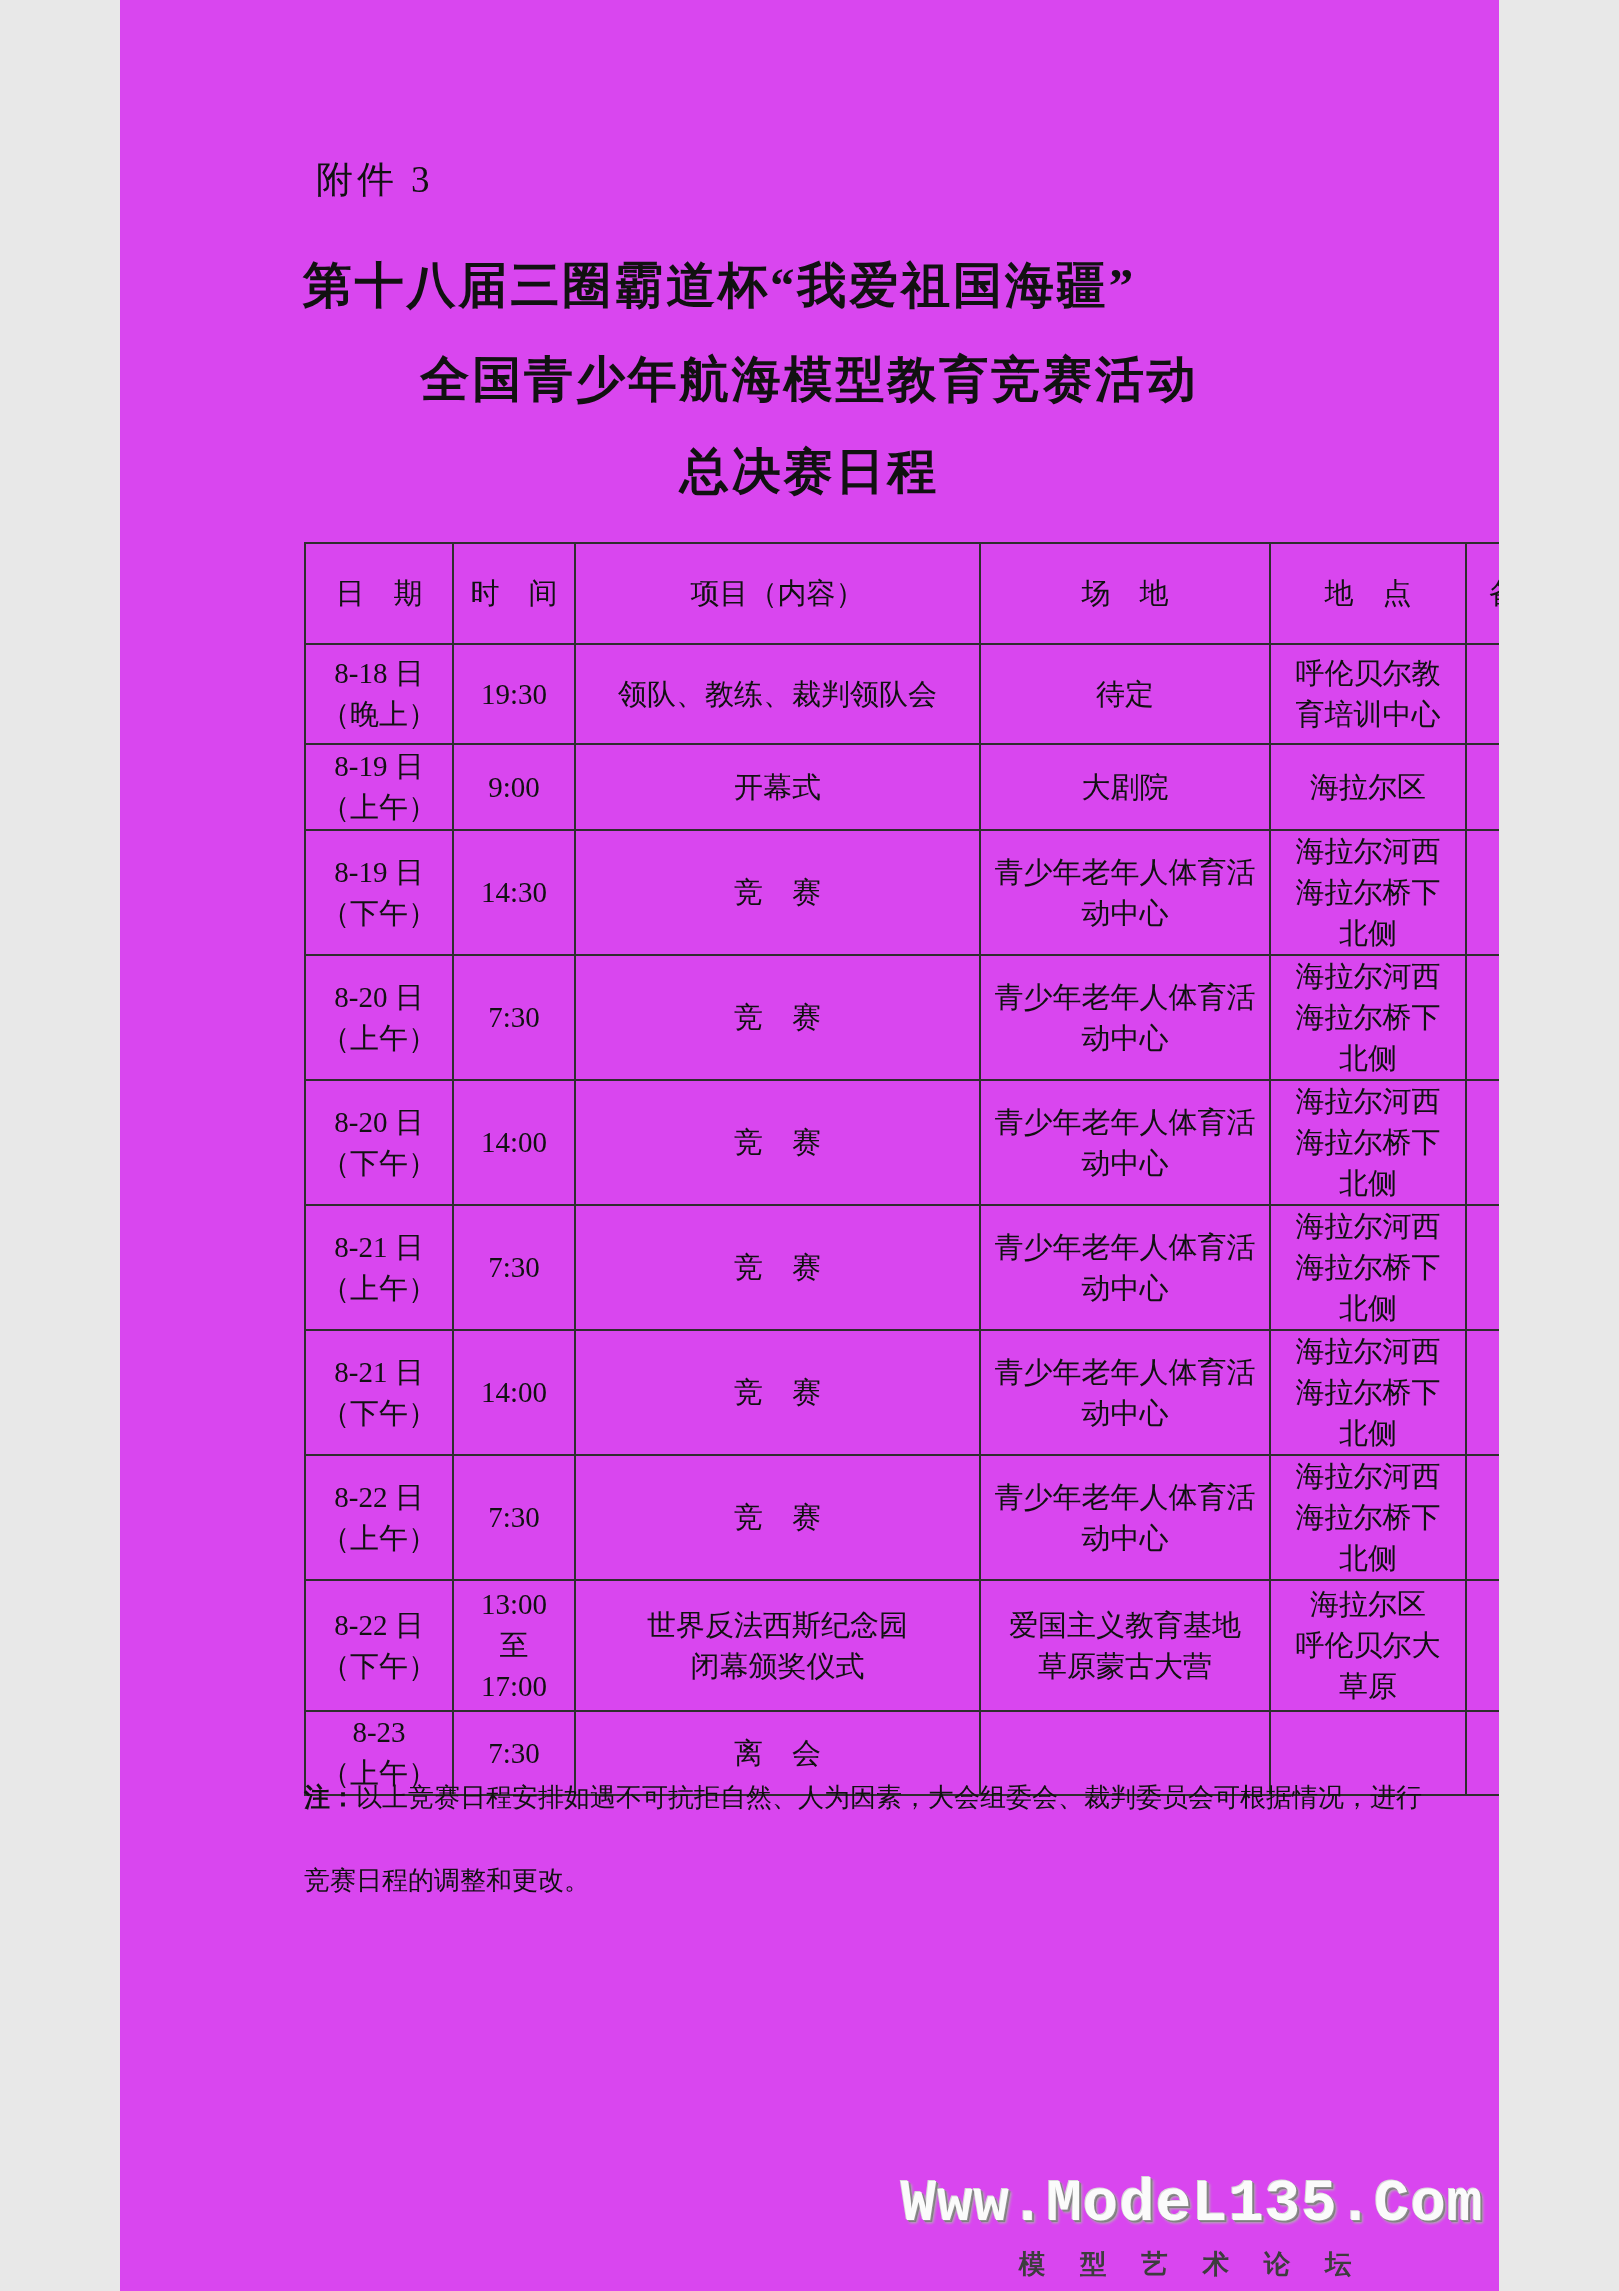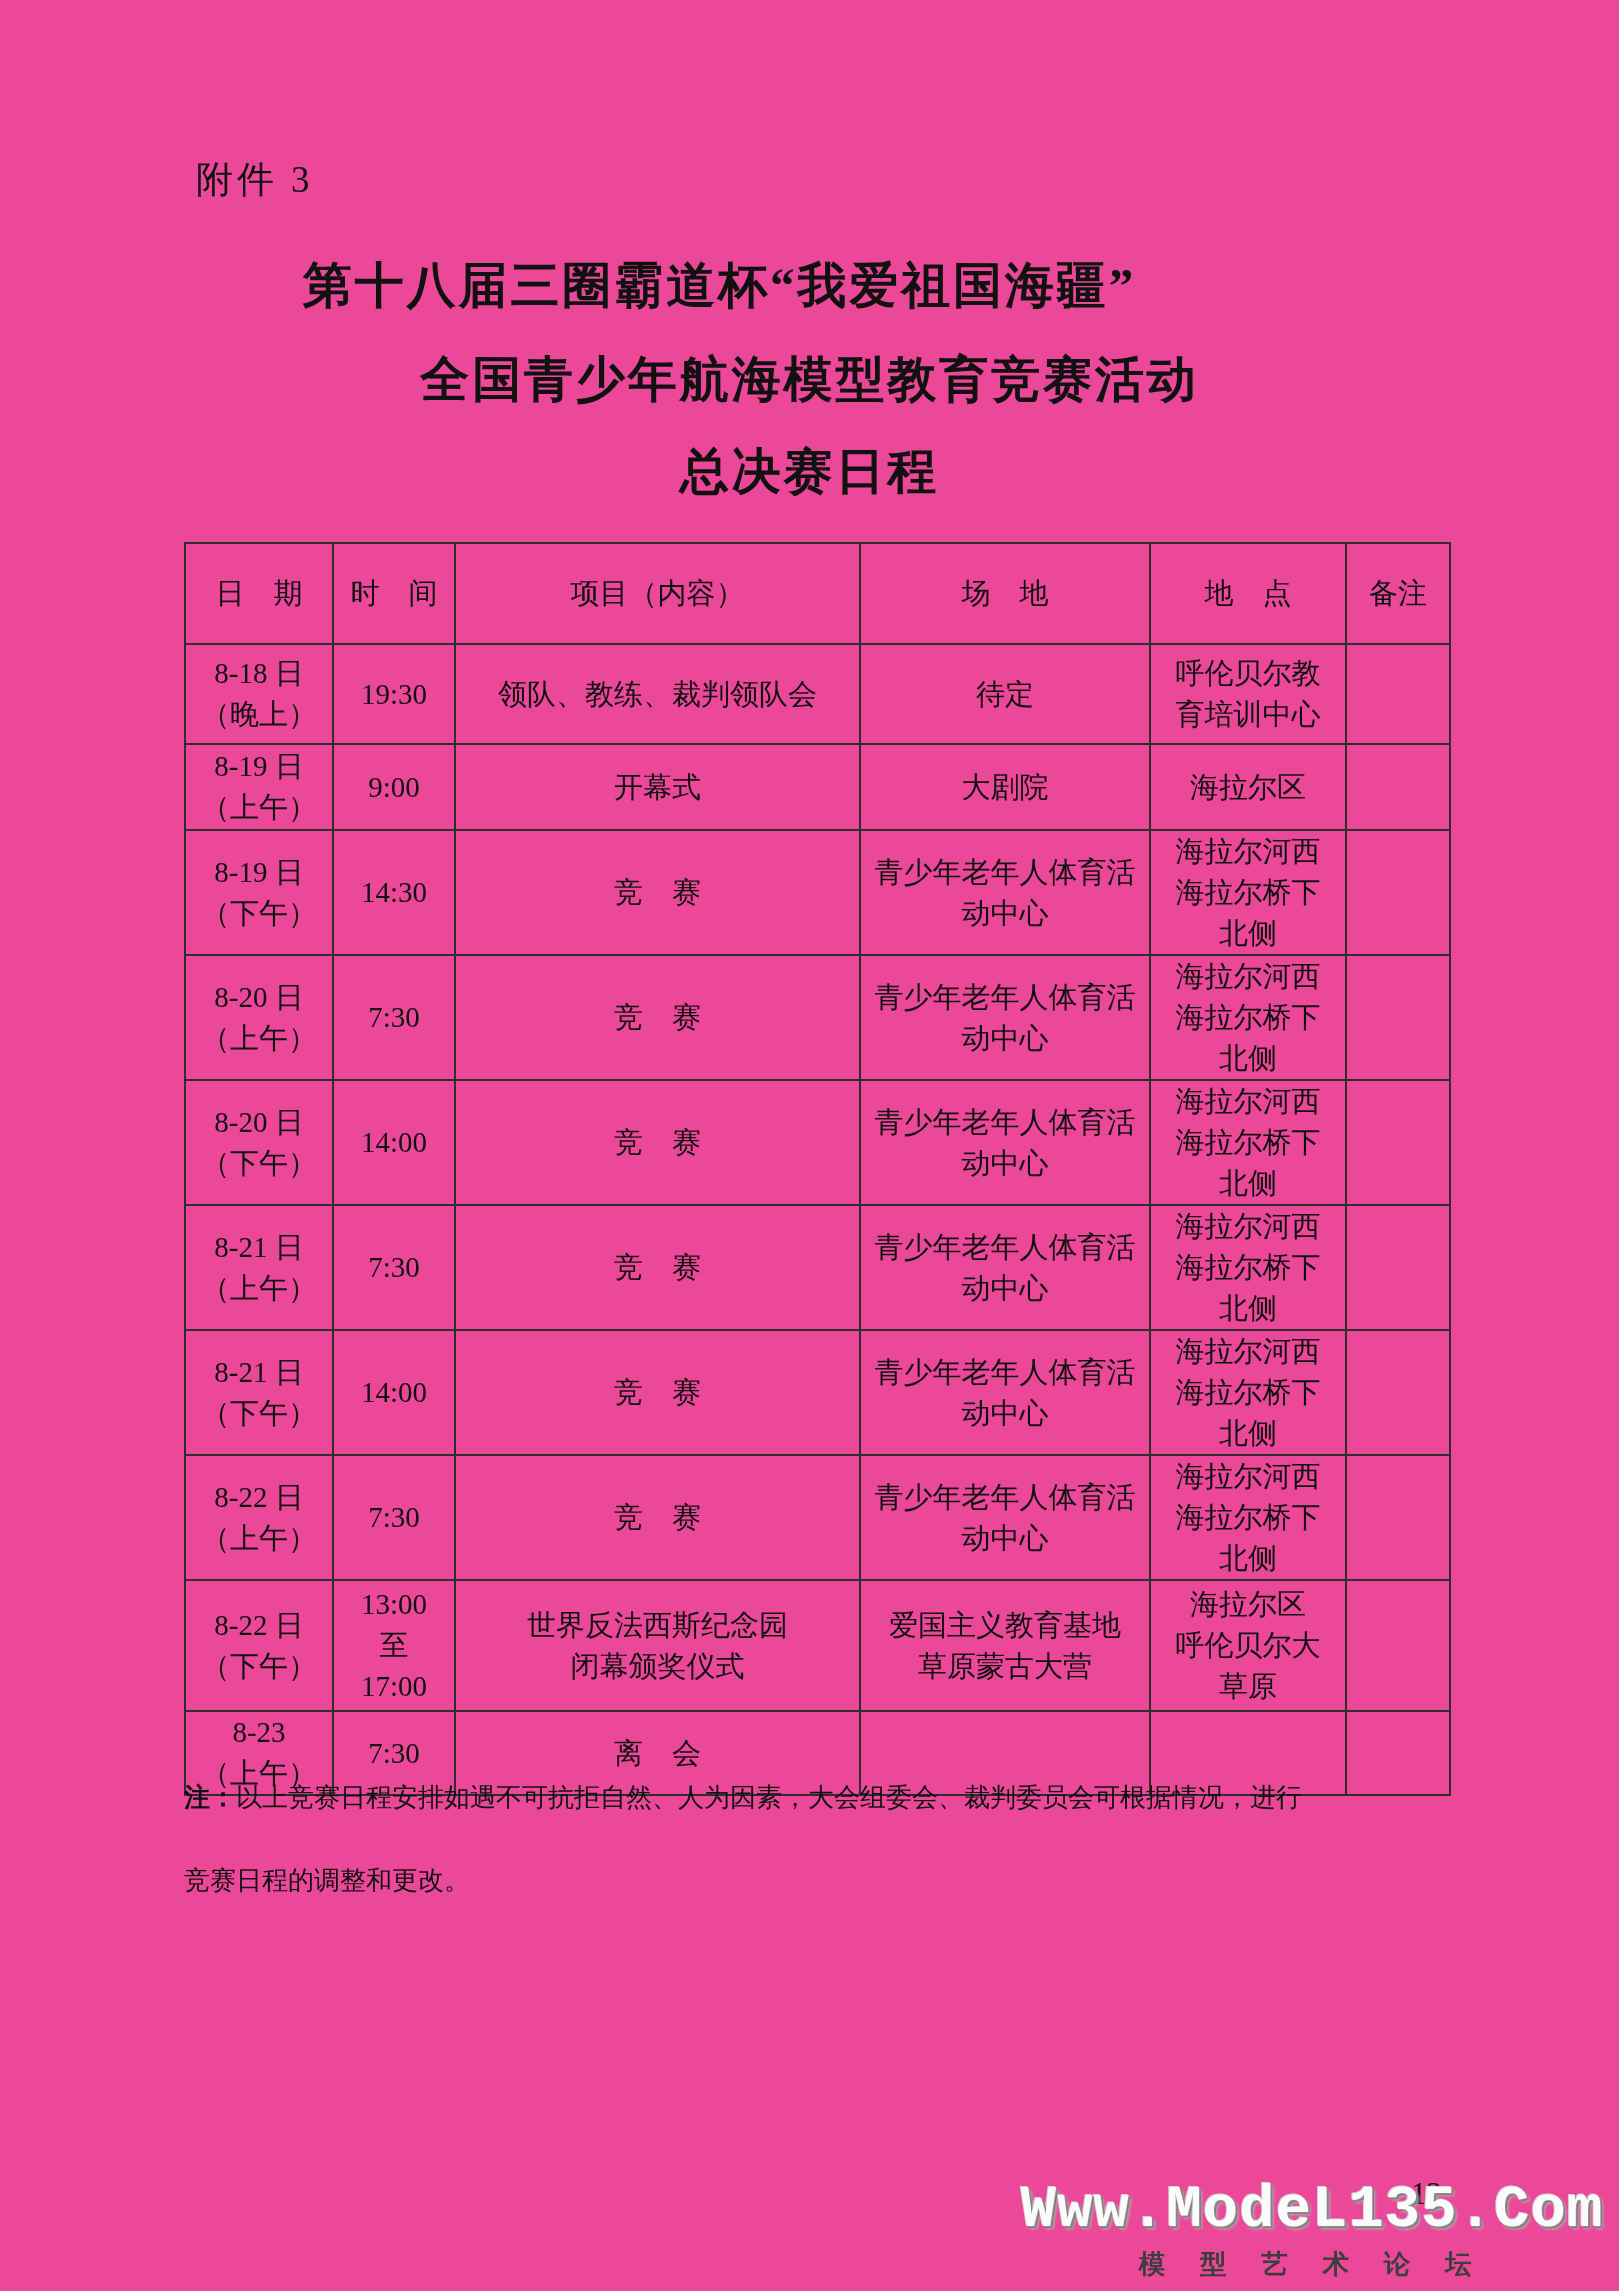--- a/index.html
+++ b/index.html
@@ -1,20 +1,20 @@
 <!DOCTYPE html>
 <html><head>
 <meta charset="utf-8">
 <style>
   html,body{margin:0;padding:0;background:#e8e8e8;}
   .page{
     position:relative;
-    width:1619px;height:2292px;
+    width:1379px;height:2292px;
     margin:0 auto;
-    background:#ec4899;
+    background:#d946ef;
     font-family:"Liberation Serif","DejaVu Serif",serif;
     color:#111;
     overflow:hidden;
   }
   .attachment{
     position:absolute;left:196px;top:155px;
     font-size:37px;letter-spacing:3.9px;
   }
   .title-line{
     position:absolute;left:0;width:100%;
@@ -76,21 +76,21 @@
     font-family:Liberation Mono, monospace;
     color:#fbfbfb;
     text-shadow:1px 1px 0 #8f8f8f,2px 2px 1px #7a7a7a,2.9px 2.9px 2.9px #b5b5b5,-1px -1px 0 #d9d9d9;
     letter-spacing:1px;
   }
   .watermark-site{
     font-size:26.5px;font-weight:bold;
     font-family:"Liberation Sans","DejaVu Sans",sans-serif;
     color:#3d3d3d;
     letter-spacing:13.7px;
-    margin-top:2px;
+    margin-top:8px;
   }
 </style>
 </head>
 <body>
 
 <div class="page">
 
   <div class="attachment">附件 3</div>
 
   <div class="title-line title-1">第十八届三圈霸道杯“我爱祖国海疆”</div>

